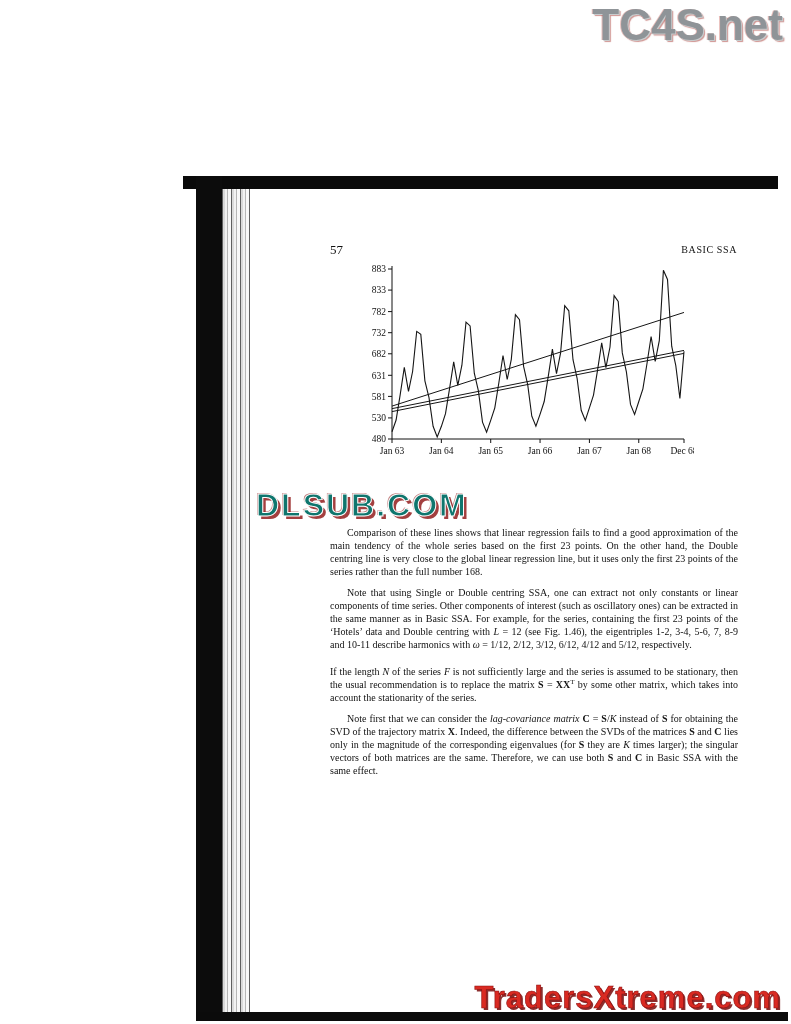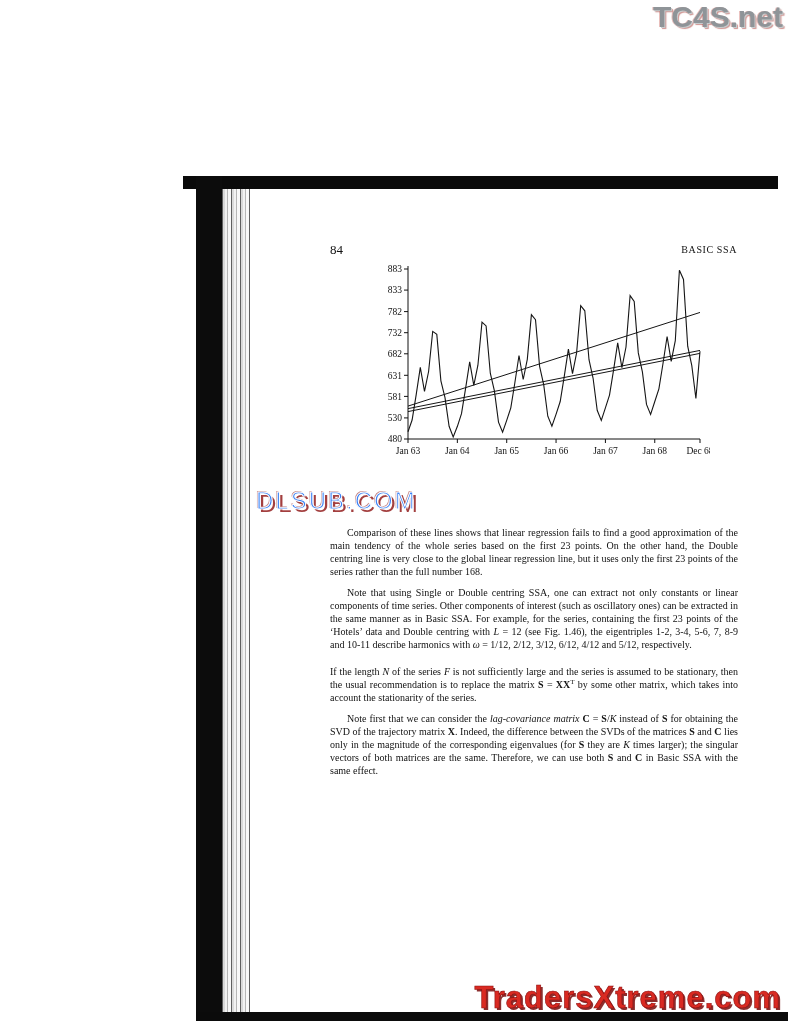--- a/index.html
+++ b/index.html
@@ -5,28 +5,28 @@
   html,body{margin:0;padding:0;}
   body{
     width:791px;height:1024px;position:relative;overflow:hidden;
     background:#ffffff;font-family:"Liberation Serif",serif;color:#111;
   }
   .canvas{position:absolute;inset:0;}
 
   
   .wm-top{
     position:absolute;top:0px;right:8px;
-    font-family:"Liberation Sans",sans-serif;font-weight:bold;font-size:30px;
+    font-family:"Liberation Sans",sans-serif;font-weight:bold;font-size:44px;
     color:#8f9498;letter-spacing:0px;
     text-shadow:1px 1px 0 #c8cccd, 2px 2px 1px rgba(170,60,55,0.55), -1px 0 0 rgba(190,70,60,0.35);
   }
   .wm-mid{
     position:absolute;left:256px;top:487px;z-index:6;
-    font-family:"Liberation Sans",sans-serif;font-weight:normal;font-size:24px;letter-spacing:2px;
-    color:#3b82f6;-webkit-text-stroke:1px #ffffff;
+    font-family:"Liberation Sans",sans-serif;font-weight:bold;font-size:32px;letter-spacing:2px;
+    color:#0f766e;-webkit-text-stroke:1px #ffffff;
     text-shadow:3px 3px 0 rgba(140,15,15,0.8), -1px -1px 0 rgba(140,15,15,0.55);
   }
   .wm-bottom{
     position:absolute;top:980px;right:10px;z-index:6;
     font-family:"Liberation Sans",sans-serif;font-weight:bold;font-size:31px;letter-spacing:1px;
     color:#d92a22;-webkit-text-stroke:0.6px #8c1010;
     text-shadow:2px 2px 0 rgba(120,10,10,0.85), 0 0 1px #ffffff;
     margin-left:41px;
   }
 
@@ -40,21 +40,21 @@
       rgba(235,235,235,0.9) 3px 5px, rgba(60,60,60,0.5) 5px 6px,
       rgba(245,245,245,0.95) 6px 9px);
   }
   .scan-bar-bottom{position:absolute;left:196px;top:1012px;width:592px;height:9px;background:#0b0b0b;}
 
   
   .page-number{position:absolute;left:330px;top:242px;font-size:13px;}
   .running-head{position:absolute;left:330px;top:244px;width:407px;text-align:right;font-size:10px;letter-spacing:0.6px;}
 
   
-  .chart{position:absolute;left:370px;top:262px;width:340px;height:200px;text-align:right;}
+  .chart{position:absolute;left:354px;top:262px;width:340px;height:200px;text-align:right;}
   .chart svg{width:340px;height:200px;display:block;}
 
   
   .caption{position:absolute;left:330px;top:481px;width:407px;text-align:center;font-size:11.8px;z-index:2;}
   .caption em{font-style:italic;}
 
   
   .text-column{
     position:absolute;left:330px;top:526px;width:408px;z-index:2;
     font-size:10px;line-height:1.3;text-align:justify;
@@ -75,21 +75,21 @@
 
 <div class="canvas">
 
   <div class="wm-top">TC4S.net</div>
 
   <div class="scan-bar-top"></div>
   <div class="scan-strip"></div>
   <div class="scan-streaks"></div>
   <div class="scan-bar-bottom"></div>
 
-  <div class="page-number">84</div>
+  <div class="page-number">57</div>
   <div class="running-head">BASIC SSA</div>
 
   <div class="chart">
     <svg id="chart-svg" viewBox="0 0 340 200">
         <line x1="38" y1="4" x2="38" y2="177" stroke="#111" stroke-width="1"></line>
         <line x1="38" y1="177" x2="330" y2="177" stroke="#111" stroke-width="1"></line>
         <line x1="34" y1="7" x2="38" y2="7" stroke="#111" stroke-width="1"></line>
         <text x="32" y="10.2" text-anchor="end" font-size="9.5" font-family="Liberation Serif, serif" fill="#111">883</text>
         <line x1="34" y1="28.091811414392062" x2="38" y2="28.091811414392062" stroke="#111" stroke-width="1"></line>
         <text x="32" y="31.29181141439206" text-anchor="end" font-size="9.5" font-family="Liberation Serif, serif" fill="#111">833</text>

